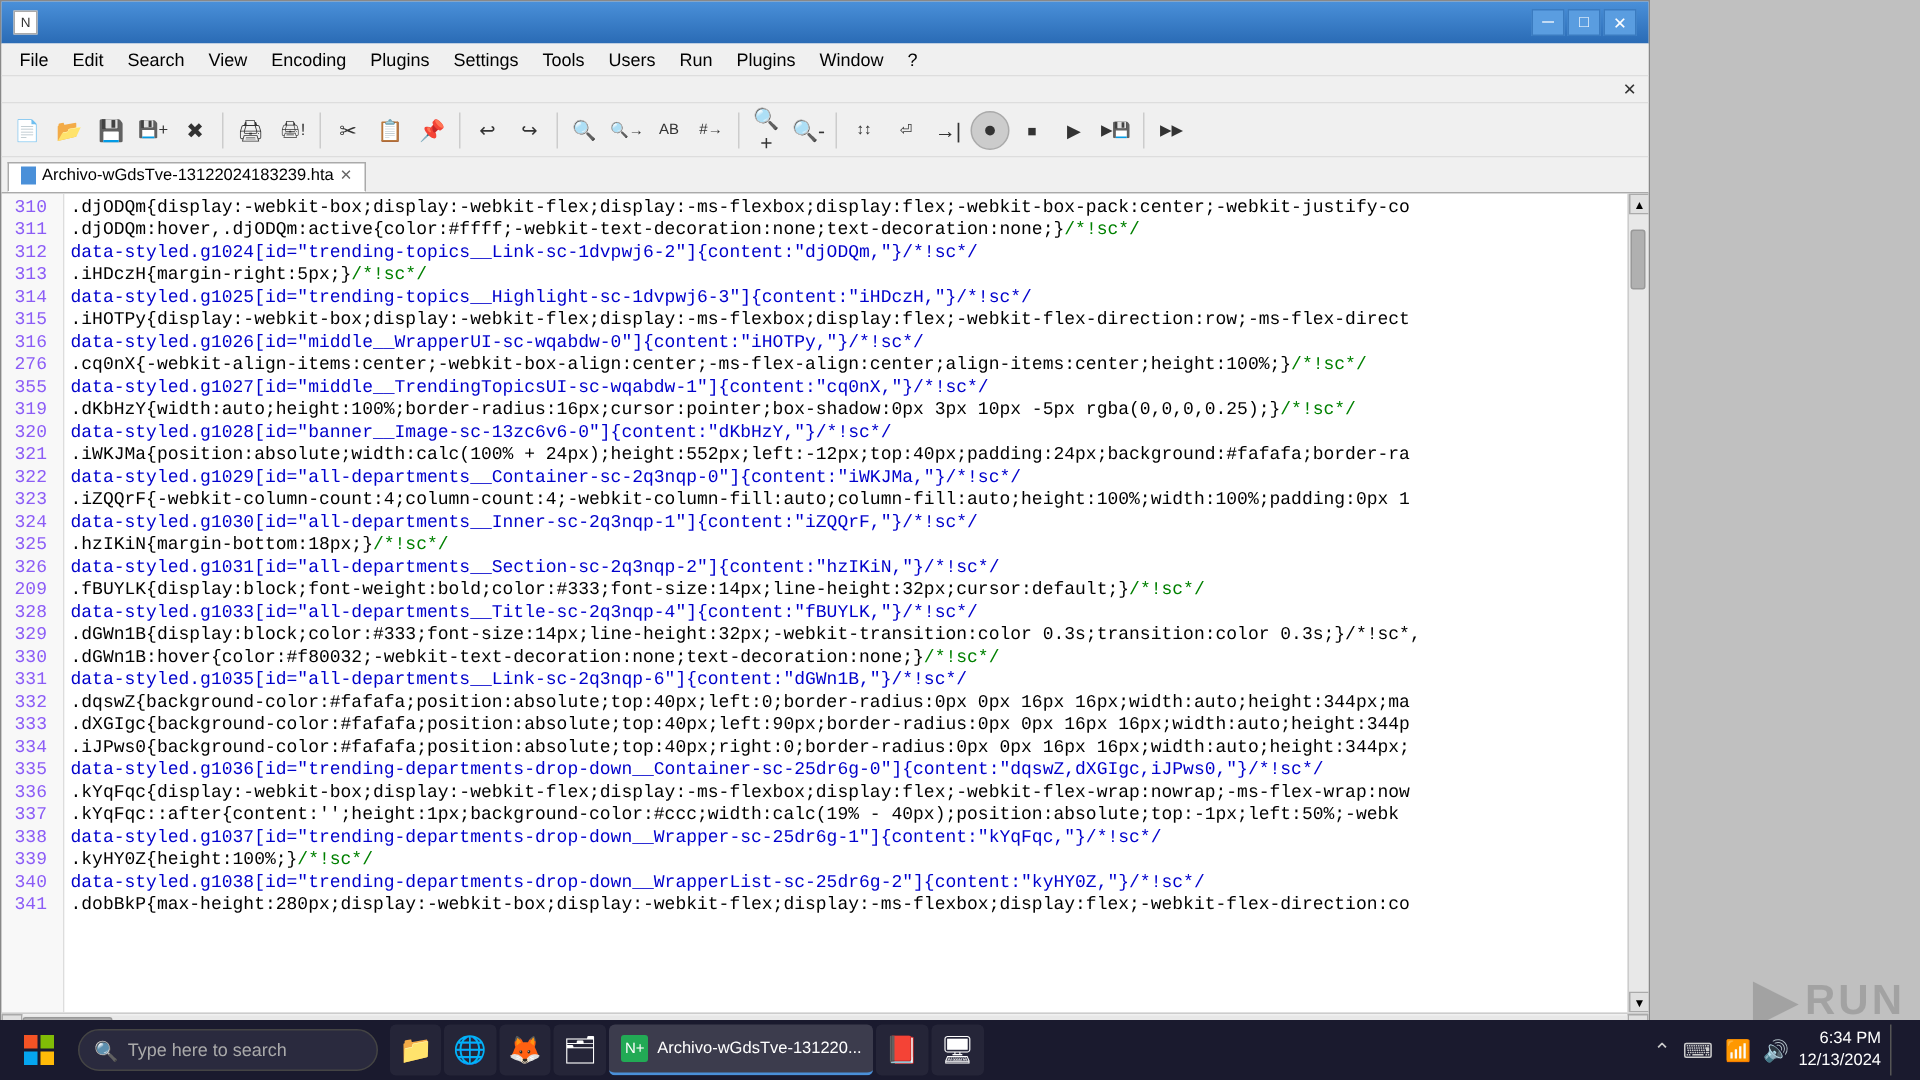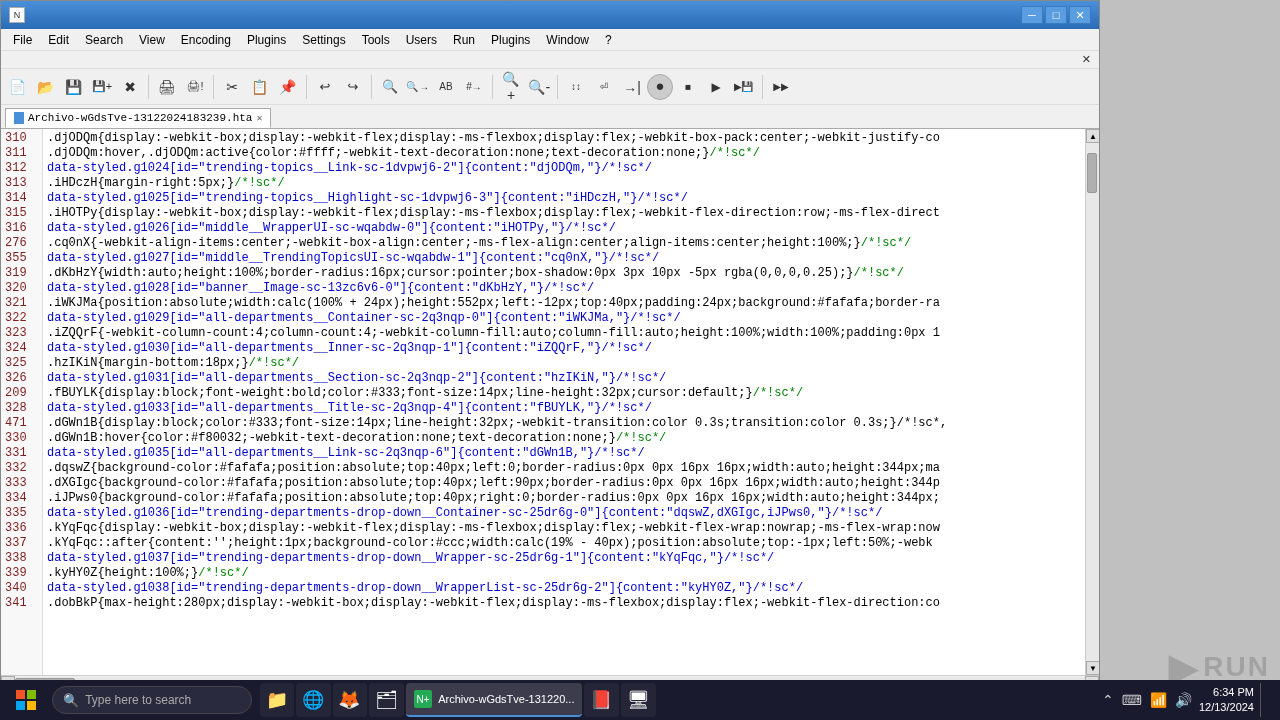--- a/index.html
+++ b/index.html
@@ -145,25 +145,24 @@
       flex-shrink: 0;
     }
     .tab {
       background: #ddd;
       border: 1px solid #aaa;
       border-bottom: none;
       padding: 2px 8px;
       font-size: 11px;
       cursor: pointer;
       display: flex;
-      align-items: center;
+      align-items: flex-start;
       gap: 4px;
       height: 20px;
       margin-right: 2px;
-      font-family: Liberation Mono, monospace;
     }
     .tab.active {
       background: #fff;
       border-bottom: 1px solid #fff;
       z-index: 1;
     }
     .tab-close {
       font-size: 10px;
       cursor: pointer;
       color: #666;
@@ -180,22 +179,22 @@
       flex: 1;
       display: flex;
       overflow: hidden;
     }
     .line-numbers {
       background: #f8f8f8;
       border-right: 1px solid #ddd;
       padding: 2px 6px 2px 4px;
       font-family: 'Courier New', monospace;
       font-size: 12px;
-      color: #7f1d1d;
-      text-align: left;
+      color: #8b5cf6;
+      text-align: center;
       overflow: hidden;
       flex-shrink: 0;
       width: 42px;
       line-height: 15px;
       padding-top: 2px;
     }
     .code-content {
       flex: 1;
       overflow: hidden;
       padding: 2px 4px;
@@ -518,21 +517,21 @@
         <div>319</div>
         <div>320</div>
         <div>321</div>
         <div>322</div>
         <div>323</div>
         <div>324</div>
         <div>325</div>
         <div>326</div>
         <div>209</div>
         <div>328</div>
-        <div>471</div>
+        <div>329</div>
         <div>330</div>
         <div>331</div>
         <div>332</div>
         <div>333</div>
         <div>334</div>
         <div>335</div>
         <div>336</div>
         <div>337</div>
         <div>338</div>
         <div>339</div>

